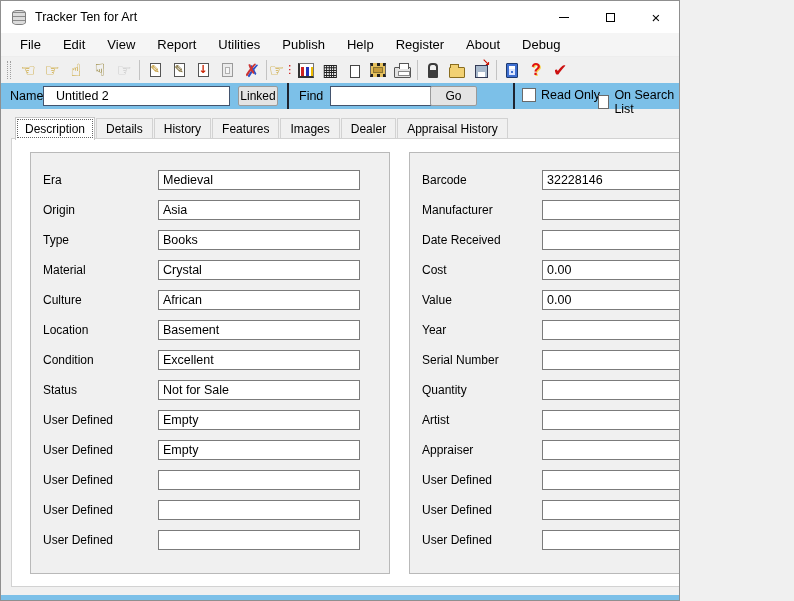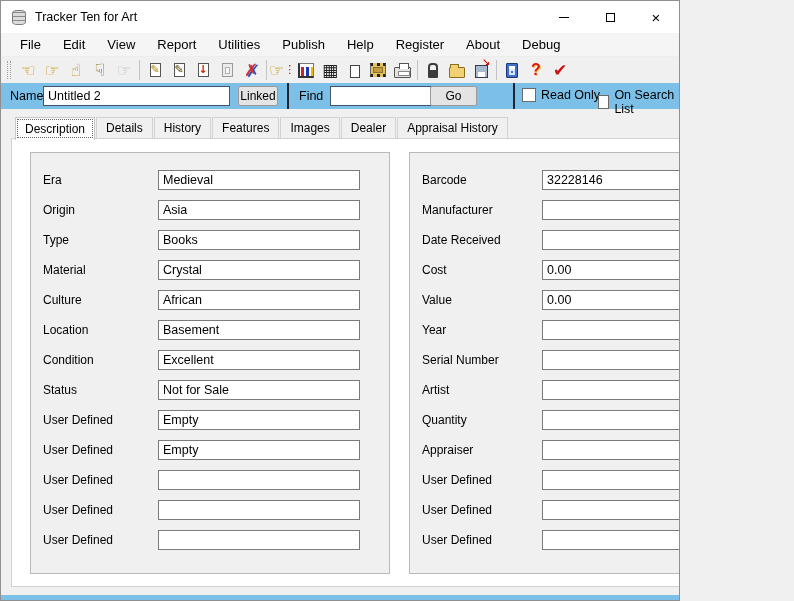--- a/index.html
+++ b/index.html
@@ -53,29 +53,29 @@
   .sh.calc::before { content:''; position:absolute; left:2px; top:2px; right:2px; height:3px; background:#fff; }
   .sh.calc::after { content:''; position:absolute; left:2px; bottom:2px; right:2px; height:6px;
       background-image:repeating-linear-gradient(90deg,#dce6ff 0 2px,transparent 2px 4px), repeating-linear-gradient(0deg,#dce6ff 0 2px,transparent 2px 4px); }
   .sh.copy { width:10px; height:13px; background:#fff; border:1px solid #444; margin-left:2px; margin-top:2px; }
   .sh.copy::before { content:''; position:absolute; top:-4px; left:3px; width:10px; height:13px; background:#fff; border:1px solid #444; z-index:-1; }
   .qmark { color:#e01111; font-weight:bold; font-size:16px; text-shadow:1px 1px 0 #f7d24a; }
 
   
   .bluebar { position:absolute; top:82px; left:0; width:100%; height:26px; background:#7cc0e8; }
   .bluebar .lbl { position:absolute; top:6px; font-size:12.5px; }
-  .bb-input { position:absolute; top:3px; height:20px; border:1px solid #43546e; background:#fff; font-family:inherit; font-size:12.5px; padding:0 4px; }
+  .bb-input { position:absolute; top:3px; height:20px; border:1px solid #43546e; background:#fff; font-family:inherit; font-size:12.5px; padding:0 12px; }
   .bb-btn { position:absolute; top:3px; height:20px; background:#e4e4e4; border:1px solid #9a9a9a; font-family:inherit; font-size:12px; text-align:center; border-radius:2px; }
   .vsep { position:absolute; top:0; width:2px; height:26px; background:#1e2430; }
   .chk { position:absolute; top:5px; display:flex; align-items:center; gap:5px; font-size:12.5px; }
   .chk .box { width:14px; height:14px; background:#fff; border:1px solid #6a6a6a; }
   .pos-text { position:absolute; top:6px; font-size:12.5px; }
 
   
-  .tabstrip { position:absolute; top:116px; left:14px; display:flex; align-items:flex-start; }
+  .tabstrip { position:absolute; top:116px; left:14px; display:flex; align-items:center; }
   .tab { height:21px; line-height:20px; padding:0 9px; font-size:12px; background:#f0f0f0; border:1px solid #d2d2d2; border-bottom:none; margin-right:1px; }
   .tab.active { background:#ffffff; height:23px; line-height:22px; position:relative; z-index:3; outline:1px dotted #666; outline-offset:-3px; border-color:#c8c8c8; }
 
   
   .tabpage { position:absolute; top:137px; left:10px; width:772px; height:449px; background:#ffffff; border:1px solid #d2d2d2; z-index:1; }
   .groupbox { position:absolute; top:13px; height:422px; background:#f0f0f0; border:1px solid #b9b9b9; }
   .groupbox.left  { left:18px;  width:360px; }
   .groupbox.right { left:397px; width:361px; }
   .frow { display:flex; align-items:center; height:20px; margin:10px 0 0 12px; }
   .frow:first-child { margin-top:17px; }
@@ -326,25 +326,25 @@
         </div>
         <div class="frow">
           <span class="flabel">Year</span>
           <input class="finput" style="">
         </div>
         <div class="frow">
           <span class="flabel">Serial Number</span>
           <input class="finput" style="">
         </div>
         <div class="frow">
+          <span class="flabel">Quantity</span>
+          <input class="finput" style="">
+        </div>
+        <div class="frow">
           <span class="flabel">Artist</span>
-          <input class="finput" style="">
-        </div>
-        <div class="frow">
-          <span class="flabel">Quantity</span>
           <input class="finput" style="">
         </div>
         <div class="frow">
           <span class="flabel">Appraiser</span>
           <input class="finput" style="">
         </div>
         <div class="frow">
           <span class="flabel">User Defined</span>
           <input class="finput" style="">
         </div>

